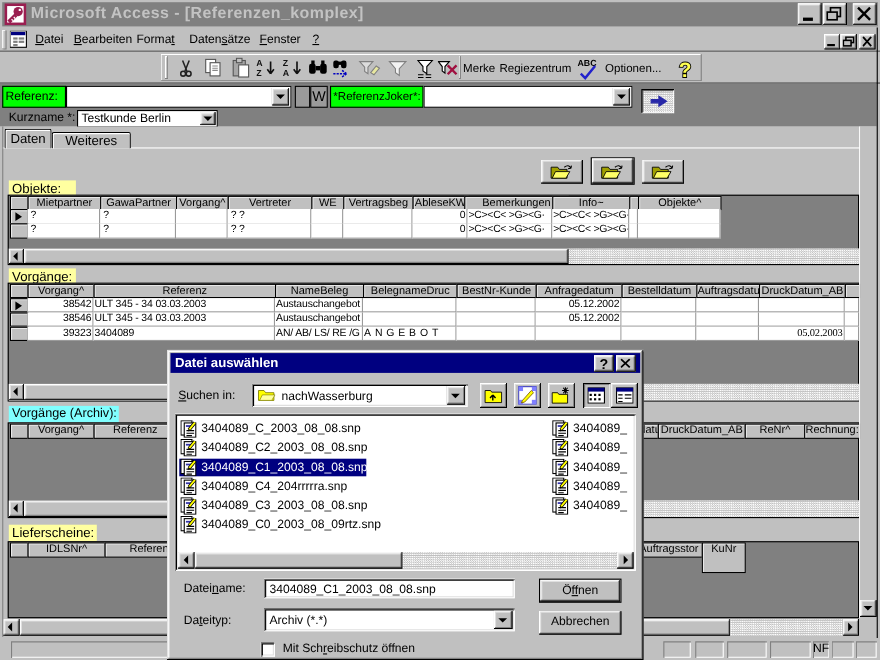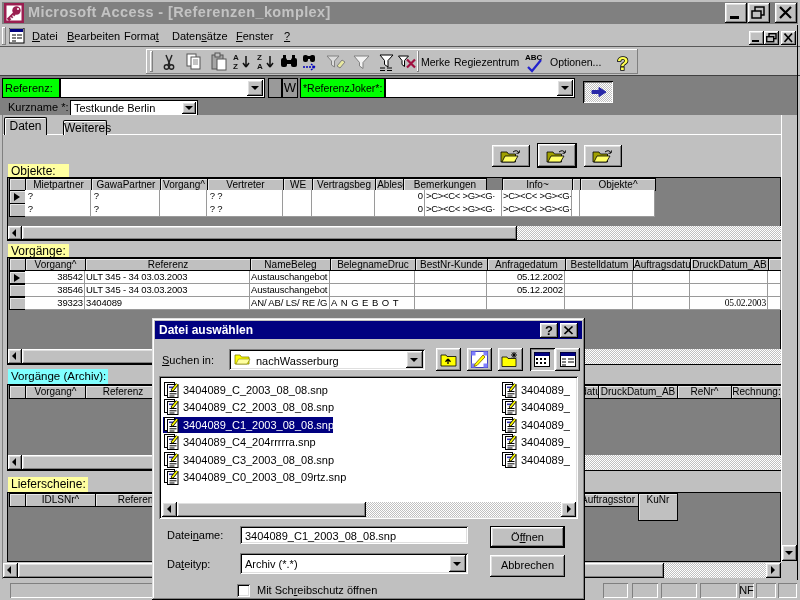--- a/index.html
+++ b/index.html
@@ -186,21 +186,21 @@
 
 <div class="a" style="left:8px;top:101px;font-size:11px;color:#000;">Kurzname *:</div>
 <div class="a cb" style="left:70px;top:100px;width:128px;height:16px;font-size:11px;line-height:14px;padding-left:3px;">Testkunde Berlin<div class="arrbtn a" style="right:1px;top:1px;width:14px;height:12px;">
       <div class="tri-d a" style="left:3px;top:4px;"></div>
     </div></div>
 
 <div class="a" style="left:2px;top:115px;width:1px;height:464px;background:#808080;z-index:5;"></div>
 <div class="a" style="left:0;top:115px;width:797px;height:485px;background:#c0c0c0;"></div>
 <div class="a" style="left:2px;top:134px;width:780px;height:1px;background:#fff;"></div>
 <div class="a" style="left:4px;top:117px;width:43px;height:18px;background:#c0c0c0;border:1px solid #000;border-bottom:none;border-radius:2px 2px 0 0;box-shadow:inset 1px 1px 0 #fff;font-size:12px;text-align:center;line-height:17px;">Daten</div>
-<div class="a" style="left:47px;top:120px;width:44px;height:15px;background:#c0c0c0;border:1px solid #000;border-bottom:none;border-radius:2px 2px 0 0;box-shadow:inset 1px 1px 0 #fff;font-size:12px;text-align:center;line-height:14px;margin-left:16px;">Weiteres</div>
+<div class="a" style="left:47px;top:120px;width:72px;height:15px;background:#c0c0c0;border:1px solid #000;border-bottom:none;border-radius:2px 2px 0 0;box-shadow:inset 1px 1px 0 #fff;font-size:12px;text-align:center;line-height:14px;">Weiteres</div>
 
 <div class="a r" style="left:492px;top:145px;width:38px;height:22px;">
     <svg class="a" style="left:8px;top:3px;" width="22" height="16">
       <path d="M1 4 h6 l1.5 2 h7 v8 h-14.5 z" fill="#a0a000" stroke="#000" stroke-width="0.8"></path>
       <path d="M2 14 l3 -6 h13 l-3.5 6 z" fill="#ffff66" stroke="#000" stroke-width="0.8"></path>
       <path d="M13 4 q4 -3 6 1 M19 5 l0.5 -2.5 M19 5 l-2.5 0.3" stroke="#000" fill="none"></path>
     </svg>
   </div>
 <div class="a r" style="left:538px;top:144px;width:38px;height:23px;box-shadow:inset -1px -1px 0 #000,inset 1px 1px 0 #fff,inset -2px -2px 0 #808080,inset 2px 2px 0 #dfdfdf,0 0 0 1px #000;">
     <svg class="a" style="left:8px;top:4px;" width="22" height="16">
@@ -221,21 +221,21 @@
 <div class="a" style="left:7px;top:177px;width:774px;height:64px;background:#808080;border:1px solid #000;"></div>
 
 <div class="a hc" style="left:9px;top:178px;width:17px;height:13px;"></div>
 <div class="a hc" style="left:25px;top:178px;width:67px;height:13px;">Mietpartner</div>
 <div class="a hc" style="left:91px;top:178px;width:70px;height:13px;">GawaPartner</div>
 <div class="a hc" style="left:160px;top:178px;width:48px;height:13px;">Vorgang^</div>
 <div class="a hc" style="left:207px;top:178px;width:77px;height:13px;">Vertreter</div>
 <div class="a hc" style="left:283px;top:178px;width:30px;height:13px;">WE</div>
 <div class="a hc" style="left:312px;top:178px;width:64px;height:13px;">Vertragsbeg</div>
 <div class="a hc" style="left:375px;top:178px;width:51px;height:13px;">AbleseKW</div>
-<div class="a hc" style="left:403px;top:178px;width:84px;height:13px;">Bemerkungen</div>
+<div class="a hc" style="left:422px;top:178px;width:95px;height:13px;">Bemerkungen</div>
 <div class="a hc" style="left:502px;top:178px;width:71px;height:13px;">Info~</div>
 <div class="a hc" style="left:572px;top:178px;width:9px;height:13px;"></div>
 <div class="a hc" style="left:580px;top:178px;width:76px;height:13px;">Objekte^</div>
 <div class="a sel" style="left:9px;top:190px;width:17px;height:14px;"></div>
 <div class="a" style="left:14px;top:193px;width:0;height:0;border-top:4px solid transparent;border-bottom:4px solid transparent;border-left:6px solid #000;"></div>
 <div class="a dc" style="left:25px;top:190px;width:66px;height:14px;text-align:left;"> ?</div>
 <div class="a dc" style="left:91px;top:190px;width:69px;height:14px;text-align:left;"> ?</div>
 <div class="a dc" style="left:160px;top:190px;width:47px;height:14px;text-align:left;"></div>
 <div class="a dc" style="left:207px;top:190px;width:76px;height:14px;text-align:left;"> ? ?</div>
 <div class="a dc" style="left:283px;top:190px;width:29px;height:14px;text-align:left;"></div>

